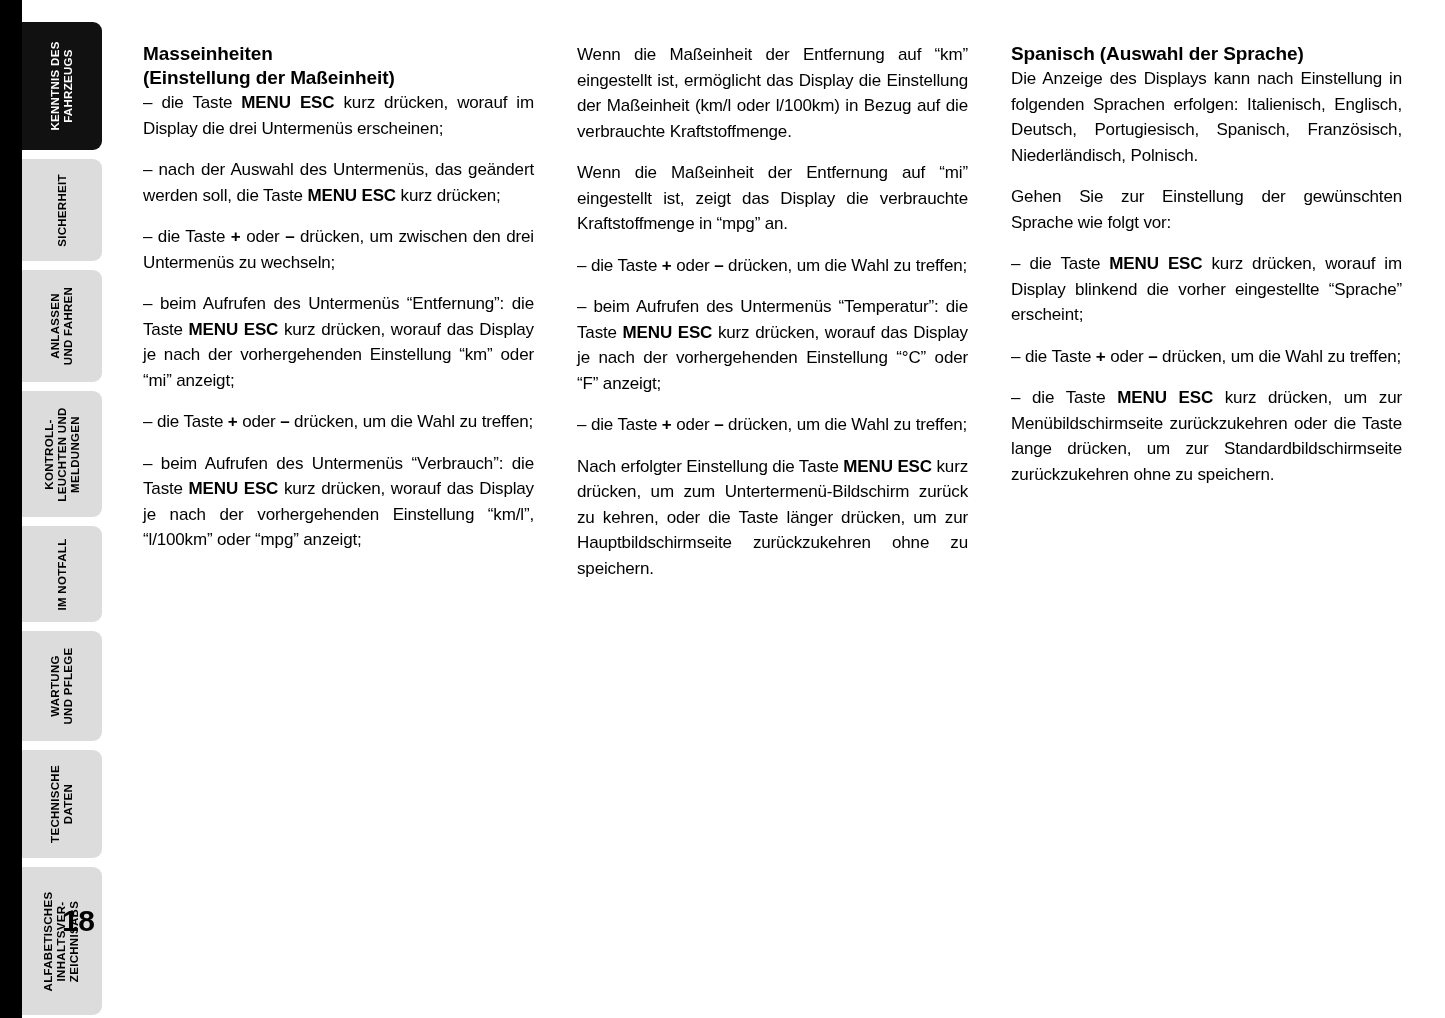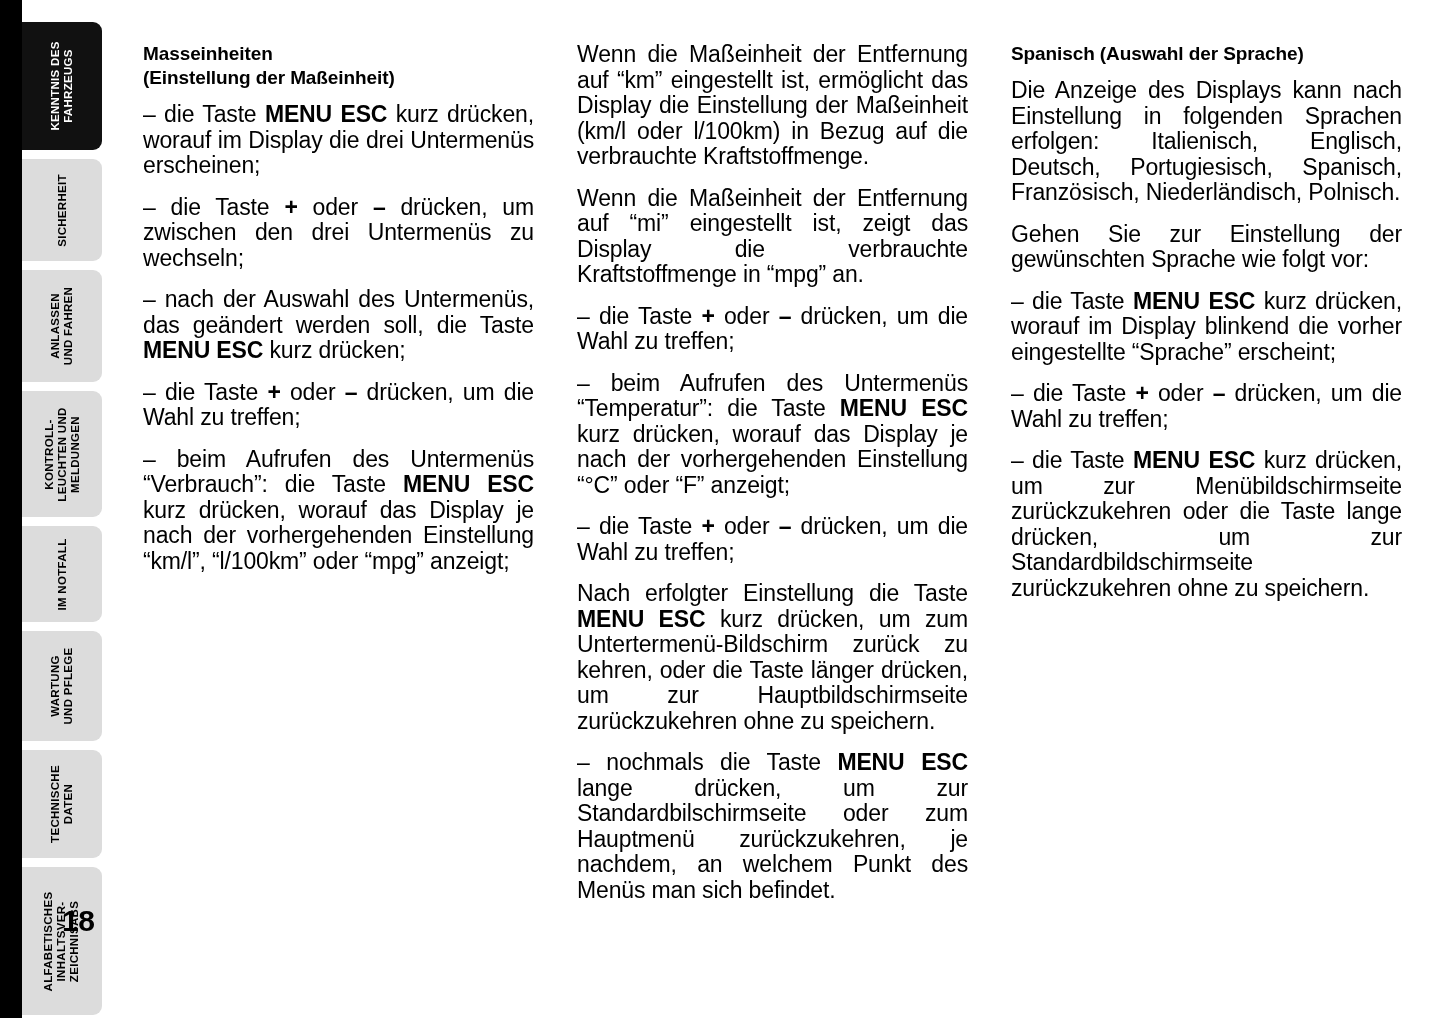--- a/index.html
+++ b/index.html
@@ -101,26 +101,26 @@
     width: 1260px;
     display: flex;
     gap: 43px;
   }
   .col {
     width: 391px;
   }
   h2.sec-title {
     font-size: 19px;
     font-weight: bold;
-    margin: 0 0 12px 0;
+    margin: 0 0 0 0;
     line-height: 24px;
     letter-spacing: -0.1px;
   }
   p.para {
-    font-size: 23px;
+    font-size: 17px;
     line-height: 25.5px;
     margin: 0 0 16px 0;
     text-align: justify;
     letter-spacing: -0.15px;
     hyphens: manual;
   }
   p.para:last-child { margin-bottom: 0; }
   .b { font-weight: bold; }
 </style>
 </head>
@@ -157,36 +157,36 @@
     </div>
   </div>
 
   <div class="page-number">18</div>
 
   <div class="columns">
     <div class="col">
       <h2 class="sec-title">Masseinheiten<br>(Einstellung der Maßeinheit)</h2>
       <div class="col-paras">
           <p class="para">– die Taste <span class="b">MENU&nbsp;ESC</span> kurz drücken, worauf im Display die drei Untermenüs erscheinen;</p>
+          <p class="para">– nach der Auswahl des Untermenüs, das geändert werden soll, die Taste <span class="b">MENU&nbsp;ESC</span> kurz drücken;</p>
           <p class="para">– die Taste <span class="b">+</span> oder <span class="b">–</span> drücken, um zwischen den drei Untermenüs zu wechseln;</p>
-          <p class="para">– nach der Auswahl des Untermenüs, das geändert werden soll, die Taste <span class="b">MENU&nbsp;ESC</span> kurz drücken;</p>
+          <p class="para">– beim Aufrufen des Untermenüs “Entfernung”: die Taste <span class="b">MENU&nbsp;ESC</span> kurz drücken, worauf das Display je nach der vorhergehenden Einstellung “km” oder “mi” anzeigt;</p>
           <p class="para">– die Taste <span class="b">+</span> oder <span class="b">–</span> drücken, um die Wahl zu treffen;</p>
           <p class="para">– beim Aufrufen des Untermenüs “Verbrauch”: die Taste <span class="b">MENU&nbsp;ESC</span> kurz drücken, worauf das Display je nach der vorhergehenden Einstellung “km/l”, “l/100km” oder “mpg” anzeigt;</p>
         </div>
     </div>
     <div class="col">
 
       <div class="col-paras">
           <p class="para">Wenn die Maßeinheit der Entfernung auf “km” eingestellt ist, ermöglicht das Display die Einstellung der Maßeinheit (km/l oder l/100km) in Bezug auf die verbrauchte Kraftstoffmenge.</p>
           <p class="para">Wenn die Maßeinheit der Entfernung auf “mi” eingestellt ist, zeigt das Display die verbrauchte Kraftstoffmenge in “mpg” an.</p>
           <p class="para">– die Taste <span class="b">+</span> oder <span class="b">–</span> drücken, um die Wahl zu treffen;</p>
           <p class="para">– beim Aufrufen des Untermenüs “Temperatur”: die Taste <span class="b">MENU&nbsp;ESC</span> kurz drücken, worauf das Display je nach der vorhergehenden Einstellung “°C” oder “F” anzeigt;</p>
           <p class="para">– die Taste <span class="b">+</span> oder <span class="b">–</span> drücken, um die Wahl zu treffen;</p>
           <p class="para">Nach erfolgter Einstellung die Taste <span class="b">MENU&nbsp;ESC</span> kurz drücken, um zum Untertermenü-Bildschirm zurück zu kehren, oder die Taste länger drücken, um zur Hauptbildschirmseite zurückzukehren ohne zu speichern.</p>
-          <p class="para">– nochmals die Taste <span class="b">MENU&nbsp;ESC</span> lange drücken, um zur Standardbilschirmseite oder zum Hauptmenü zurückzukehren, je nachdem, an welchem Punkt des Menüs man sich befindet.</p>
         </div>
     </div>
     <div class="col">
       <h2 class="sec-title">Spanisch (Auswahl der Sprache)</h2>
       <div class="col-paras">
           <p class="para">Die Anzeige des Displays kann nach Einstellung in folgenden Sprachen erfolgen: Italienisch, Englisch, Deutsch, Portugiesisch, Spanisch, Französisch, Niederländisch, Polnisch.</p>
           <p class="para">Gehen Sie zur Einstellung der gewünschten Sprache wie folgt vor:</p>
           <p class="para">– die Taste <span class="b">MENU&nbsp;ESC</span> kurz drücken, worauf im Display blinkend die vorher eingestellte “Sprache” erscheint;</p>
           <p class="para">– die Taste <span class="b">+</span> oder <span class="b">–</span> drücken, um die Wahl zu treffen;</p>
           <p class="para">– die Taste <span class="b">MENU&nbsp;ESC</span> kurz drücken, um zur Menübildschirmseite zurückzukehren oder die Taste lange drücken, um zur Standardbildschirmseite zurückzukehren ohne zu speichern.</p>

